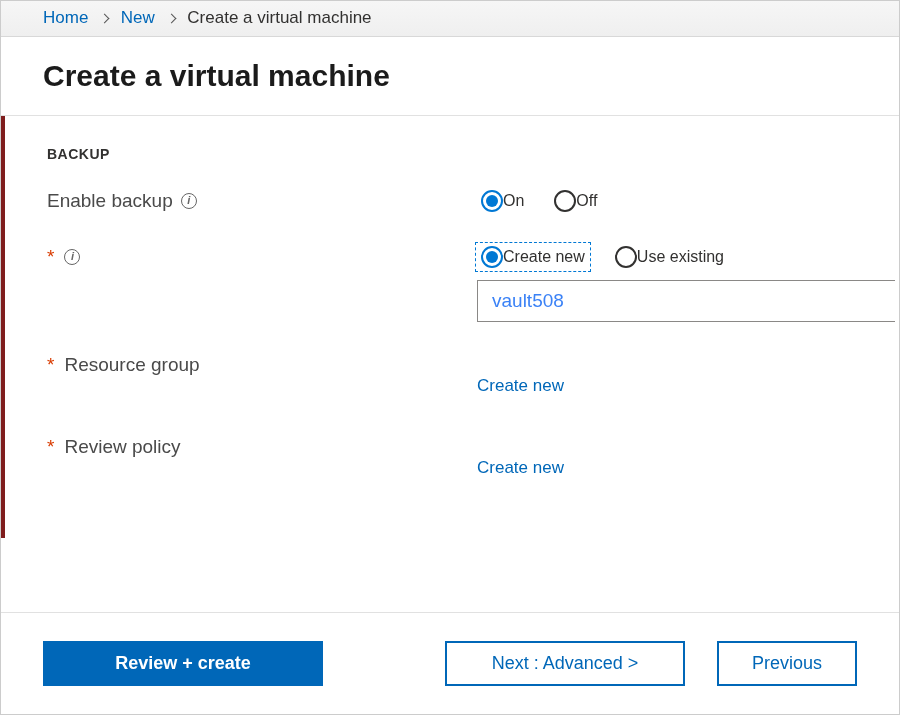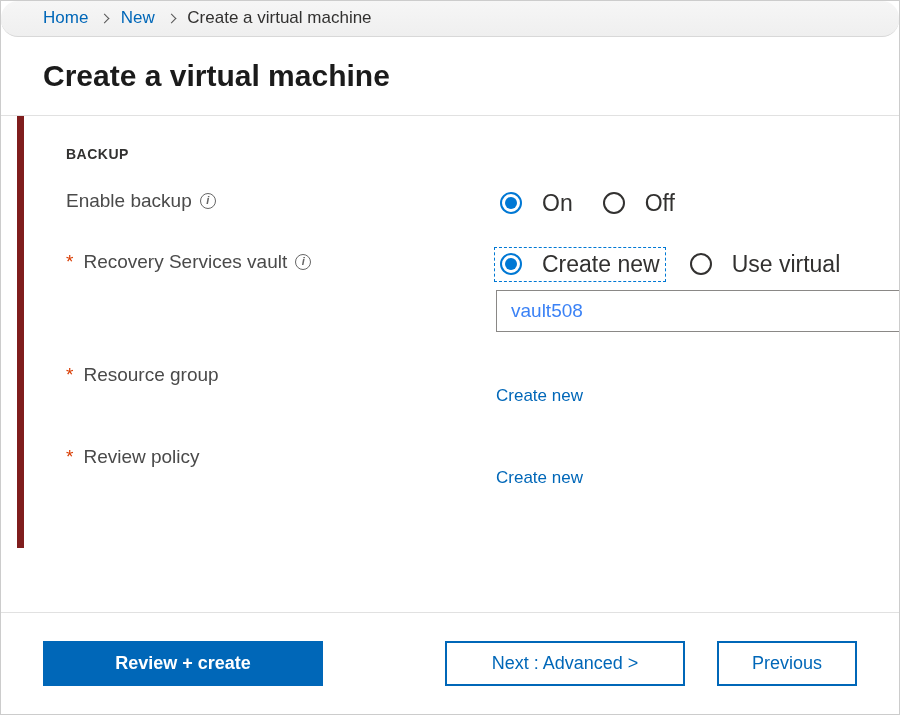--- a/index.html
+++ b/index.html
@@ -11,38 +11,37 @@
     height: 715px;
     overflow: hidden;
     border: 1px solid #ccc;
     position: relative;
   }
   .topbar {
     background: linear-gradient(#f6f6f6, #efefef);
     border-bottom: 1px solid #d8d8d8;
     padding: 7px 20px 7px 42px;
     font-size: 17px;
-    border-radius: 17px;
   }
   .breadcrumb a { color: #0067b8; text-decoration: none; }
   .breadcrumb .sep { color: #555; margin: 0 4px; display:inline-block; vertical-align: middle; }
   .breadcrumb .current { color: #323130; }
   .title-area {
     padding: 22px 20px 22px 42px;
     border-bottom: 1px solid #e1e1e1;
   }
   .title-area h1 {
     font-weight: 600;
     font-size: 30px;
     color: #1b1b1b;
   }
   .form-area {
     padding: 30px 4px 30px 42px;
-    border-left: 7px solid #7f1d1d;
-    margin-left: 16px;
+    border-left: 4px solid #7f1d1d;
+    margin-left: 0;
   }
   .section-label {
     font-size: 14px;
     letter-spacing: 0.5px;
     font-weight: 600;
     color: #323130;
     margin-bottom: 26px;
   }
   .row {
     display: flex;
@@ -68,22 +67,22 @@
     display: inline-flex;
     align-items: center; justify-content: center;
     font-size: 11px; font-weight: 700;
     color: #666;
     font-style: italic;
     line-height: 1;
   }
   .ctrl-col { flex: 1; padding-right: 2px; }
   .radio-group { display: flex; gap: 22px; align-items: center; }
   .radio {
-    display: inline-flex; align-items: center; gap: 20px;
-    font-size: 23px; color: #323130; cursor: pointer;
+    display: inline-flex; align-items: center; gap: 0;
+    font-size: 16px; color: #323130; cursor: pointer;
     padding: 2px 4px;
   }
   .radio.focused {
     outline: 1.5px dashed #0078d4;
     outline-offset: 1px;
   }
   .radio-circle {
     width: 22px; height: 22px; border-radius: 50%;
     border: 2px solid #323130;
     display: inline-flex; align-items: center; justify-content: center;
@@ -186,34 +185,33 @@
           <span class="radio-circle"></span>
           <span>Off</span>
         </label>
       </div>
     </div>
   </div>
 
   <div class="row tight">
     <div class="label-col">
       <span class="req">*</span>
-      <span>Recovery Services vault</span>
       <span class="info-icon">i</span>
     </div>
     <div class="ctrl-col">
       <div class="radio-group">
         <label class="radio selected focused">
           <span class="radio-circle">
               <span class="radio-dot"></span>
             </span>
           <span>Create new</span>
         </label>
         <label class="radio">
           <span class="radio-circle"></span>
-          <span>Use virtual</span>
+          <span>Use existing</span>
         </label>
       </div>
     </div>
   </div>
   <div class="sub-row">
     <input class="text-input" value="vault508" style="">
   </div>
 
   <div class="row" style="margin-bottom:38px;">
     <div class="label-col">

